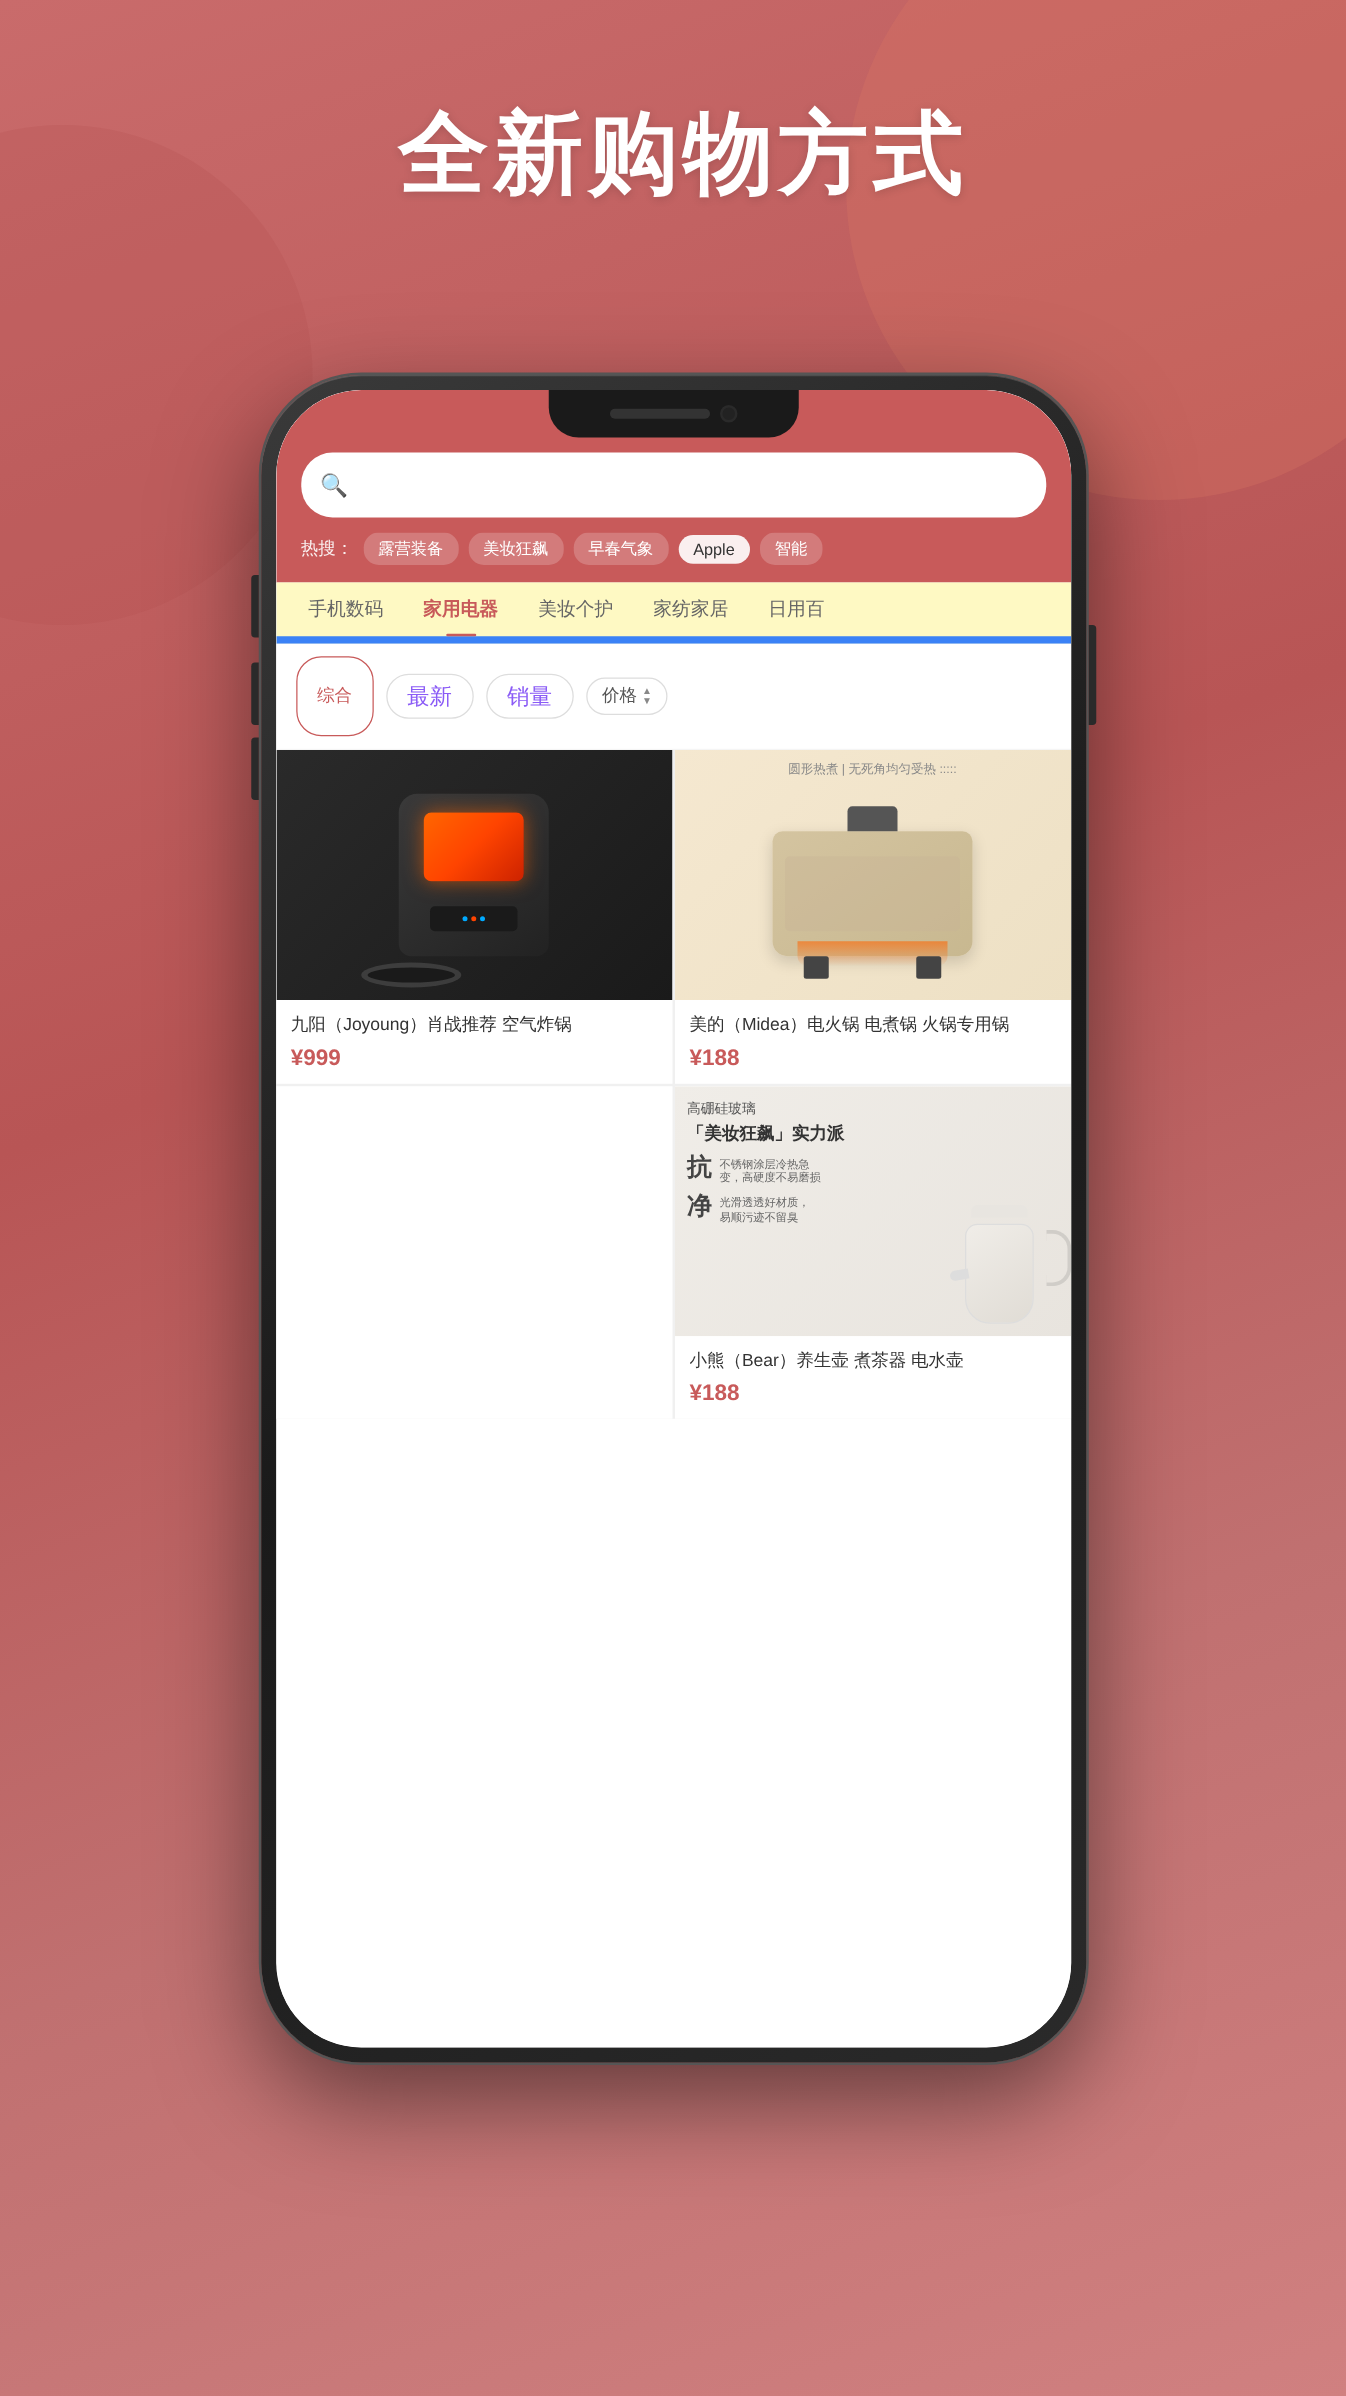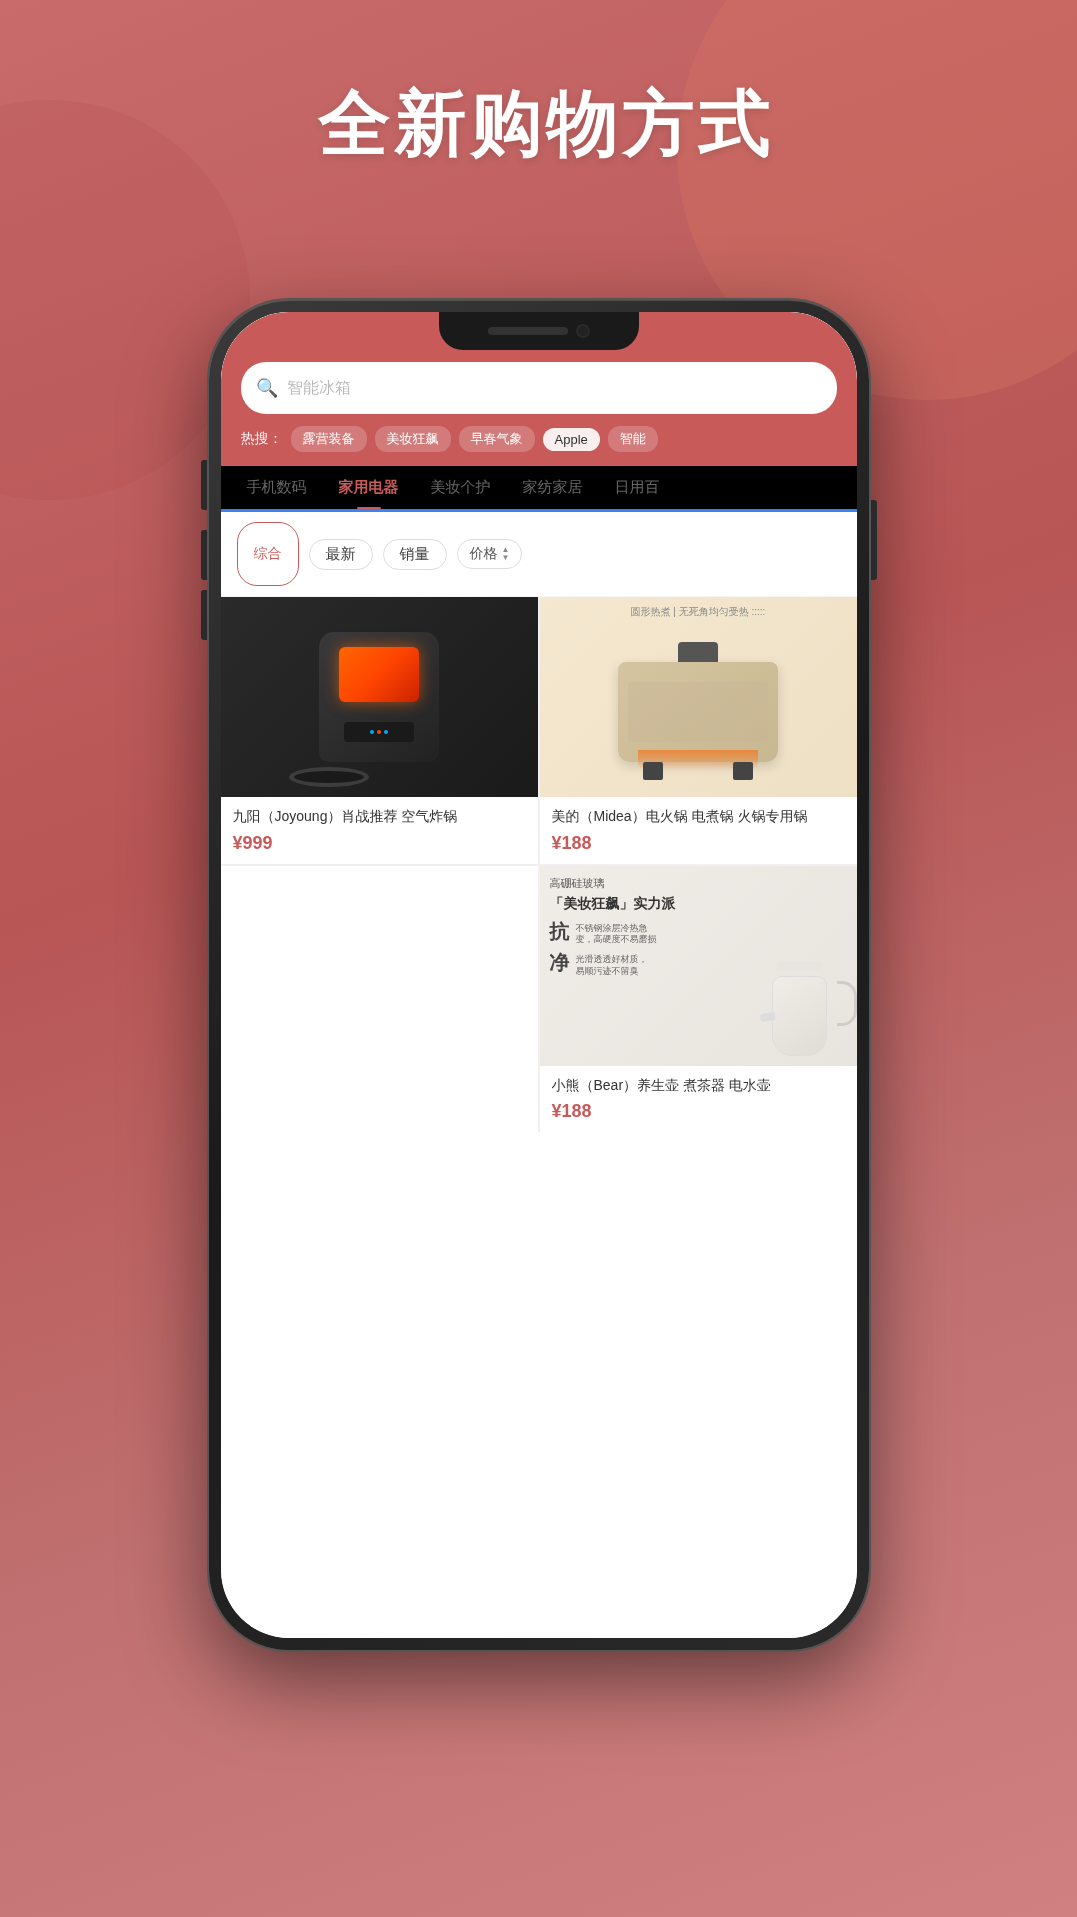--- a/index.html
+++ b/index.html
@@ -212,22 +212,22 @@
       white-space: nowrap;
     }
     .hot-tag.apple {
       background: rgba(255,255,255,0.9);
       color: #333;
     }
 
     
     .category-tabs {
       display: flex;
-      background: #000000;
-      border-bottom: 3px solid #3b82f6;
+      background: #fef9c3;
+      border-bottom: 6px solid #3b82f6;
       padding: 0 10px;
     }
     .cat-tab {
       padding: 12px 16px;
       font-size: 15px;
       color: #666;
       white-space: nowrap;
       position: relative;
     }
     .cat-tab.active {
@@ -264,22 +264,22 @@
       background: white;
     }
     .filter-btn.active {
       background: white;
       color: #c85a5a;
     }
     .filter-plain {
       border: 1.5px solid #ddd;
       border-radius: 20px;
       padding: 5px 16px;
-      font-size: 15px;
-      color: #404040;
+      font-size: 18px;
+      color: #8b5cf6;
       background: white;
     }
     .filter-price {
       border: 1.5px solid #ddd;
       border-radius: 20px;
       padding: 5px 12px;
       font-size: 14px;
       color: #555;
       background: white;
       display: flex;
@@ -568,21 +568,20 @@
         <div class="notch-speaker"></div>
         <div class="notch-camera"></div>
       </div>
 
       <div class="app-content">
 
         <div class="app-header">
 
           <div class="search-bar">
             <span class="search-icon">🔍</span>
-            <span class="search-placeholder">智能冰箱</span>
             <div class="search-add-btn">
               <span>+</span>
             </div>
           </div>
 
           <div class="hot-search">
             <span class="hot-label">热搜：</span>
             <span class="hot-tag">露营装备</span>
             <span class="hot-tag">美妆狂飙</span>
             <span class="hot-tag">早春气象</span>

